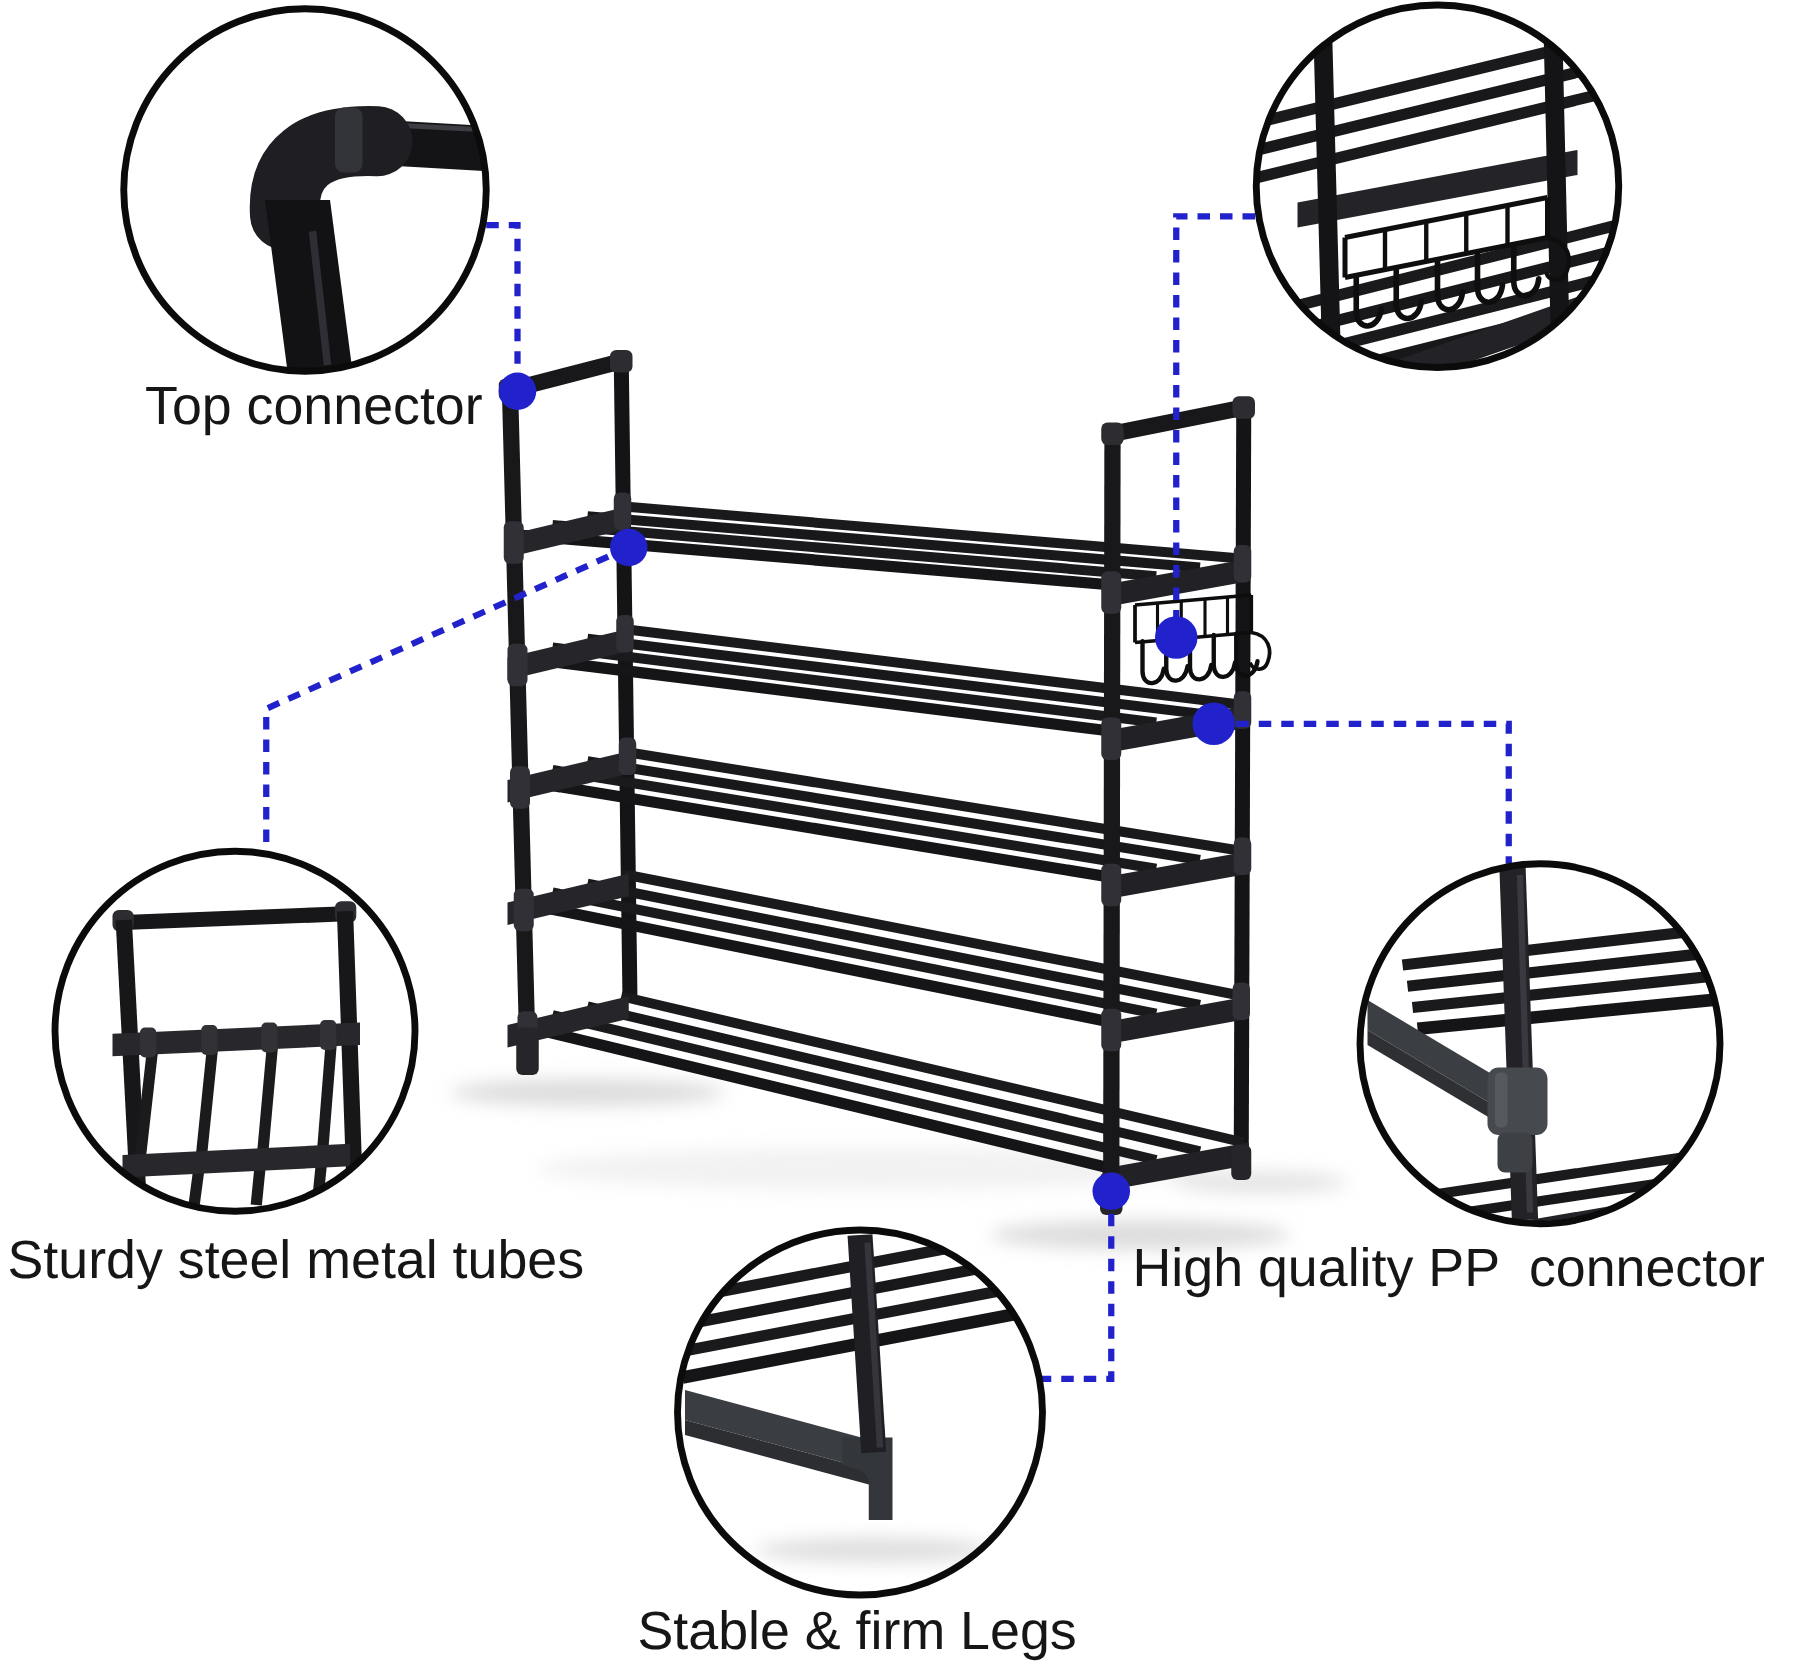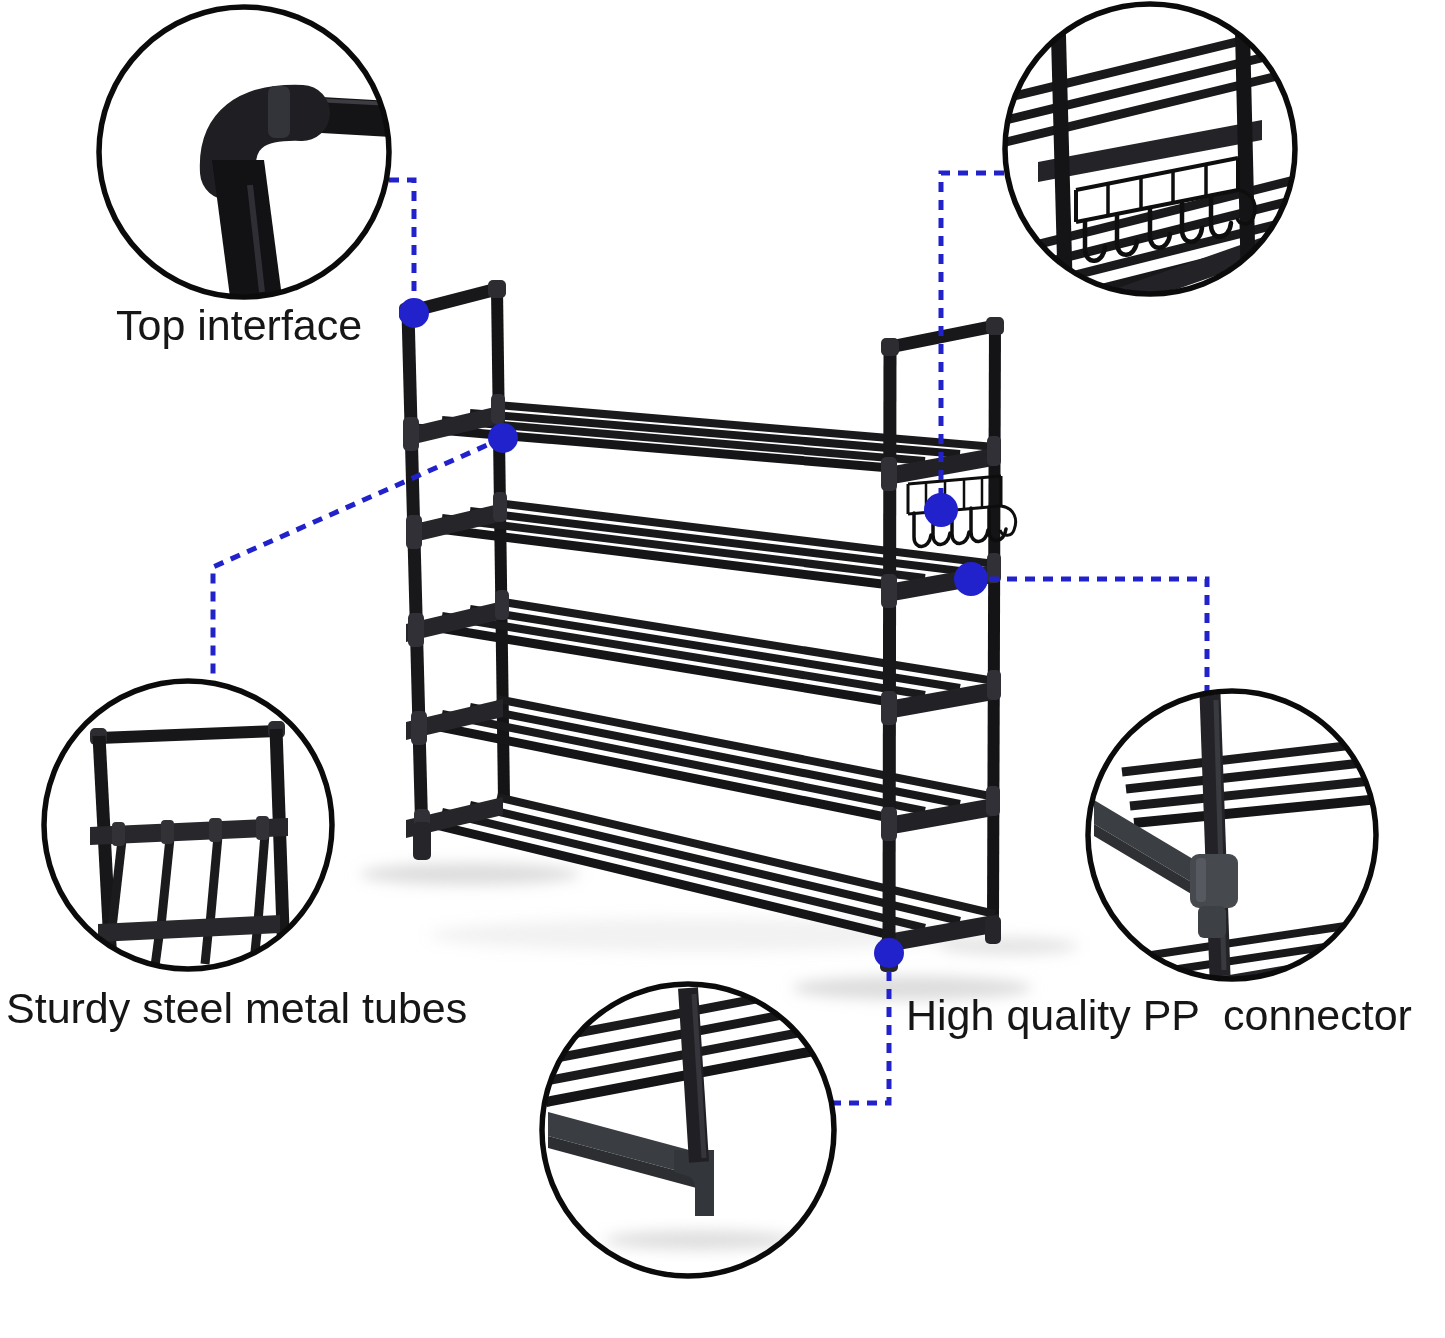--- a/index.html
+++ b/index.html
@@ -279,16 +279,17 @@
       <line x1="1210" y1="694" x2="1220" y2="976" stroke="#232327" stroke-width="21"></line>
       <line x1="1216" y1="700" x2="1224" y2="970" stroke="#393940" stroke-width="5"></line>
       <rect x="1190" y="854" width="48" height="54" rx="9" fill="#46494e"></rect>
       <rect x="1196" y="858" width="10" height="44" rx="4" fill="#565a60"></rect>
       <rect x="1198" y="906" width="28" height="32" rx="6" fill="#3d4045"></rect>
     </g>
     <circle cx="1232" cy="835" r="144" fill="none" stroke="#0b0b0b" stroke-width="5.5"></circle>
   </g>
 </svg>
 
-  <div class="caption" style="left:116px; top:303px;">Top interface</div>
+  <div class="caption" style="left:116px; top:303px;">Top connector</div>
   <div class="caption" style="left:6px; top:986px;">Sturdy steel metal tubes</div>
+  <div class="caption" style="left:510px; top:1283px;">Stable &amp; firm Legs</div>
   <div class="caption" style="left:906px; top:993px;">High quality PP  connector</div>
 </div>
 
 </body></html>

